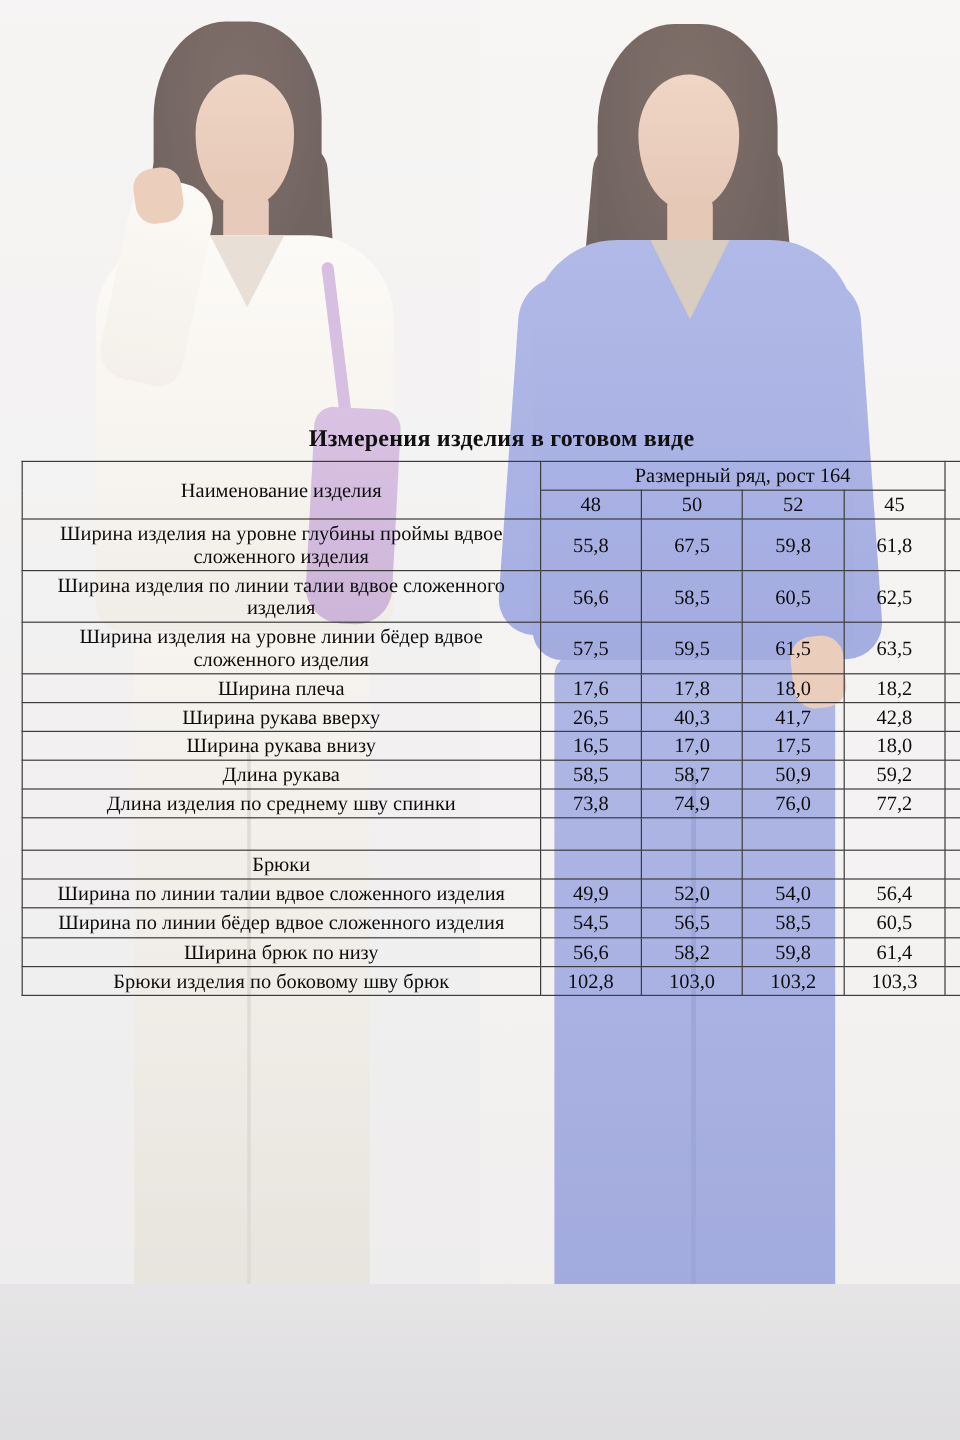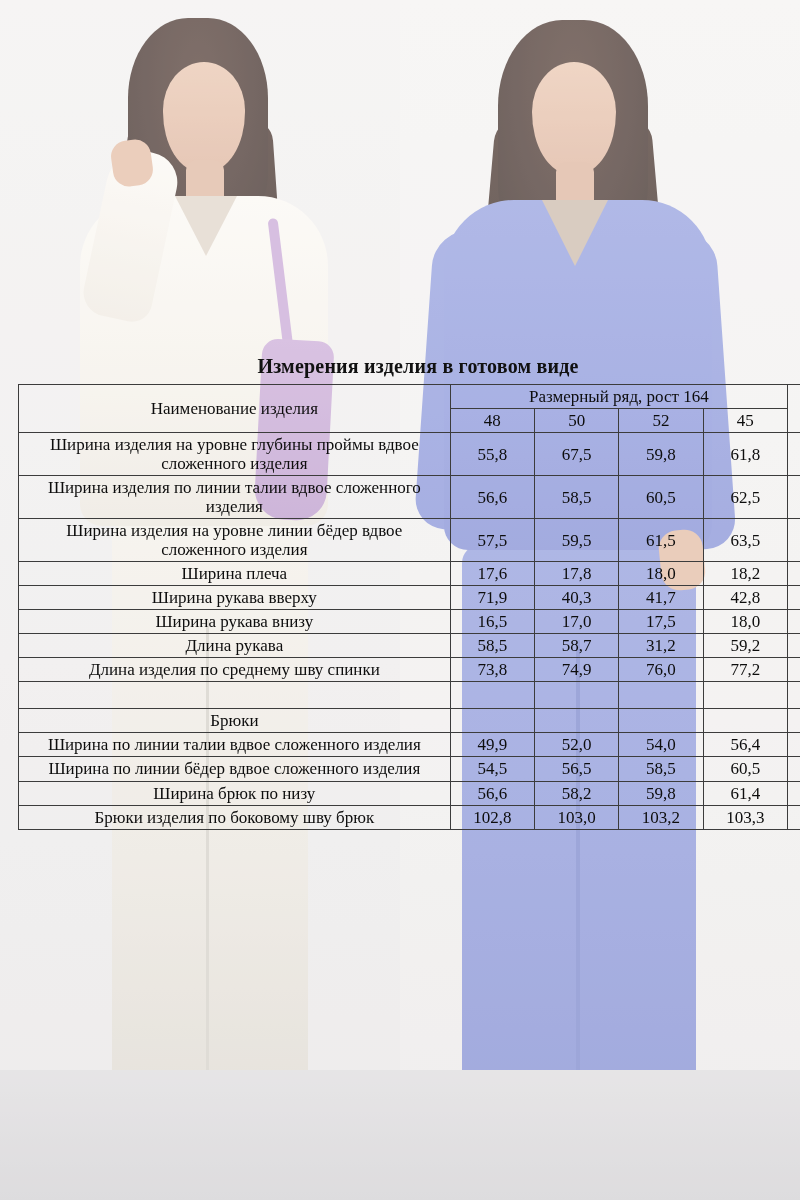--- a/index.html
+++ b/index.html
@@ -378,39 +378,39 @@
         <tr>
           <td class="rowname">Ширина плеча</td>
           <td class="val">17,6</td>
           <td class="val">17,8</td>
           <td class="val">18,0</td>
           <td class="val">18,2</td>
           <td></td>
         </tr>
         <tr>
           <td class="rowname">Ширина рукава вверху</td>
-          <td class="val">71,9</td>
+          <td class="val">26,5</td>
           <td class="val">40,3</td>
           <td class="val">41,7</td>
           <td class="val">42,8</td>
           <td></td>
         </tr>
         <tr>
           <td class="rowname">Ширина рукава внизу</td>
           <td class="val">16,5</td>
           <td class="val">17,0</td>
           <td class="val">17,5</td>
           <td class="val">18,0</td>
           <td></td>
         </tr>
         <tr>
           <td class="rowname">Длина рукава</td>
           <td class="val">58,5</td>
           <td class="val">58,7</td>
-          <td class="val">31,2</td>
+          <td class="val">50,9</td>
           <td class="val">59,2</td>
           <td></td>
         </tr>
         <tr>
           <td class="rowname">Длина изделия по среднему шву спинки</td>
           <td class="val">73,8</td>
           <td class="val">74,9</td>
           <td class="val">76,0</td>
           <td class="val">77,2</td>
           <td></td>

